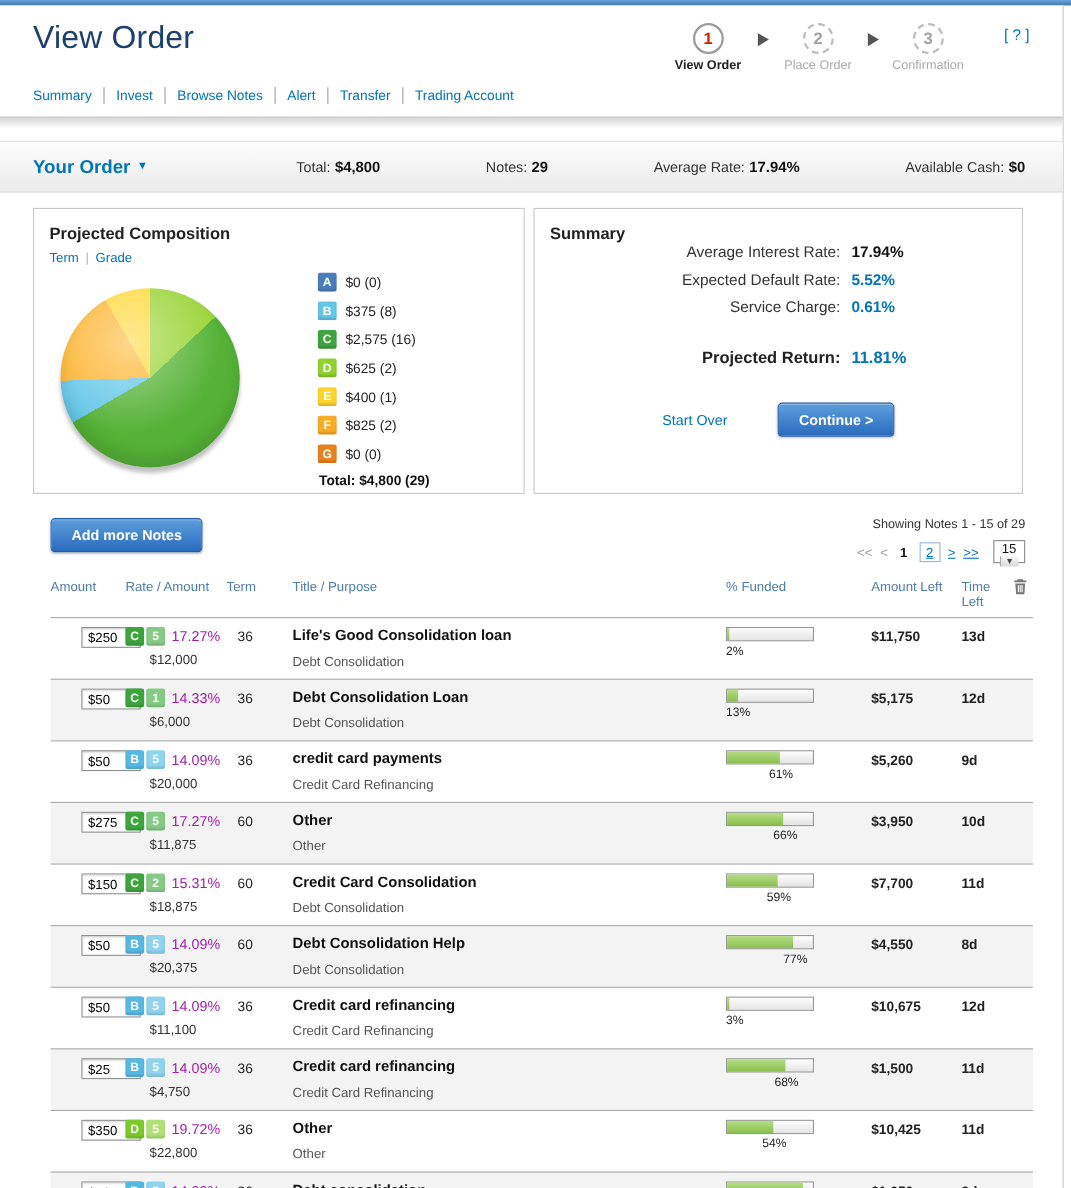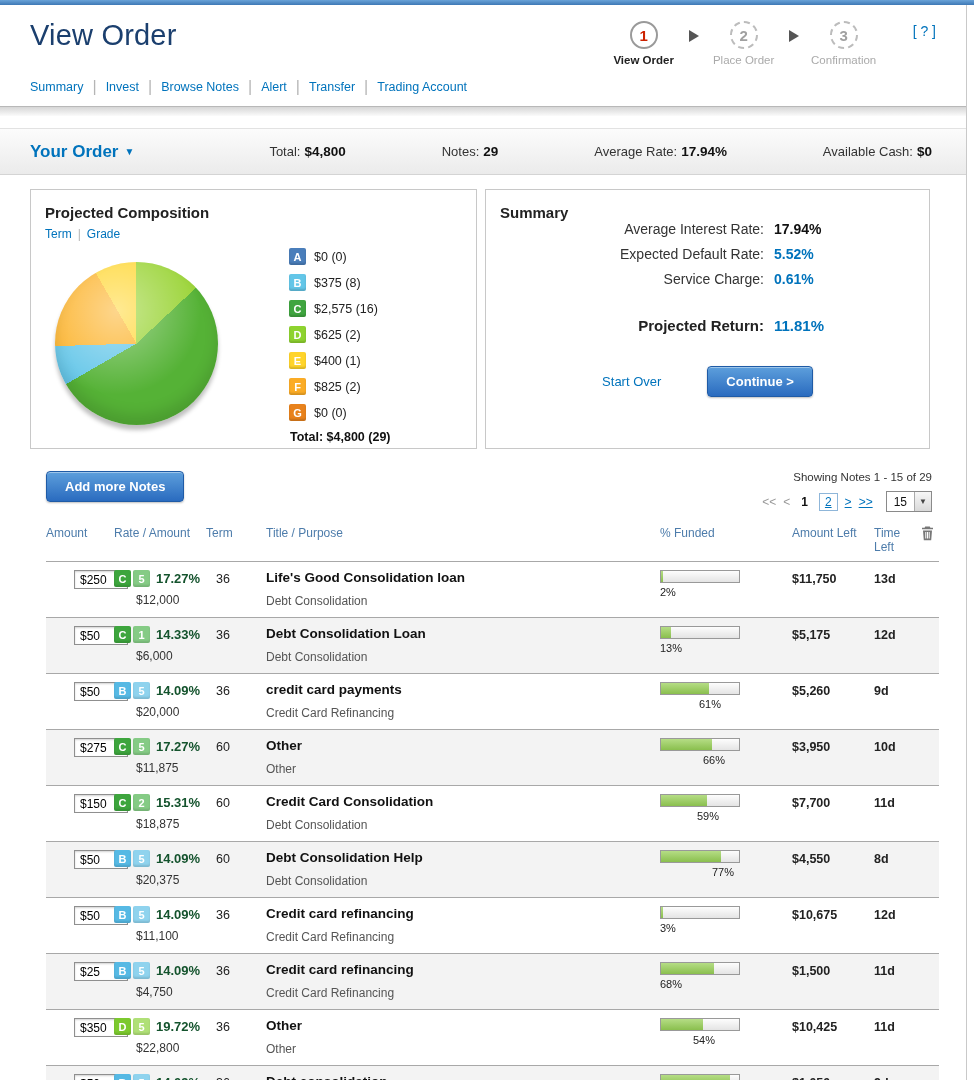--- a/index.html
+++ b/index.html
@@ -81,21 +81,21 @@
   
   .notes-toolbar { display:flex; align-items:flex-start; padding:22px 34px 0 46px; }
   .notes-right { margin-left:auto; text-align:right; }
   .showing { font-size:11.5px; color:#333; margin-bottom:8px; }
   .pager { display:flex; align-items:center; justify-content:flex-end; gap:7px; font-size:12px; }
   .pg-dim { color:#9a9a9a; }
   .pg-cur { color:#111; font-weight:bold; padding:1px 4px; }
   .pg-link { color:#0073bc; text-decoration:underline; cursor:pointer; }
   .pg-box { border:1px solid #8fb6d9; padding:1px 5px; background:#fff; }
   .pagesize { display:inline-flex; align-items:center; border:1px solid #8a8a8a; background:#fff;
-    height:21px; margin-left:6px; cursor:pointer; }
+    height:21px; margin-left:6px; cursor:pointer;flex-direction:column; }
   .pagesize .val { font-size:12px; padding:0 7px; color:#111; }
   .pagesize .btn { width:17px; height:100%; border-left:1px solid #aaa; font-size:8px; color:#444;
     background:linear-gradient(#f7f7f7,#d9d9d9); display:flex; align-items:center; justify-content:center; }
 
   
   .grid { display:grid; grid-template-columns:68px 92px 60px 368px 140px 86px 46px 30px; }
   .table { margin-top:14px; padding-left:46px; padding-right:27px; }
   .table-header { padding-bottom:7px; }
   .table-header .hcell { font-size:12px; color:#4d7cab; cursor:pointer; }
   .hcell.h-funded { padding-left:26px; }
@@ -104,21 +104,21 @@
   .h-trash { display:flex; justify-content:flex-end; padding-right:2px; cursor:pointer; }
 
   .note-row { border-top:1px solid #a8a8a8; padding:8px 0 9px 0; min-height:55px; }
   .note-row:nth-child(even) { background:#f3f3f3; }
   .cell { font-size:12.5px; color:#222; }
   .c-amount input { width:54px; height:19px; border:1px solid #8f8f8f; font-size:12px; padding:1px 5px;
     font-family:"Liberation Sans", sans-serif; background:#fff; box-shadow:inset 0 1px 2px rgba(0,0,0,0.18);margin-left:28px; }
   .rate-line { display:flex; align-items:center; gap:2px; }
   .badge { width:17px; height:17px; border-radius:2px; color:#fff; font-size:11px; font-weight:bold;
     display:flex; align-items:center; justify-content:center; box-shadow:inset 0 -2px 2px rgba(0,0,0,0.12); }
-  .rate-pct { font-size:13px; font-weight:bold; color:#14532d; margin-left:4px; }
+  .rate-pct { font-size:13px; font-weight:normal; color:#a21caf; margin-left:4px; }
   .loan-amt { font-size:12px; color:#333; margin-top:6px; margin-left:22px; }
   .c-term { padding-left:10px; padding-top:2px; }
   .c-title .t { font-size:13.5px; font-weight:bold; color:#111; }
   .c-title .p { font-size:12px; color:#555; margin-top:9px; }
   .c-funded { padding-left:26px; }
   .pbar { width:80px; height:13px; border:1px solid #999; background:linear-gradient(#fdfdfd,#e4e4e4); }
   .pfill { height:100%; background:linear-gradient(#b5dd85,#8abf4e); }
   .plabel { font-size:11px; color:#222; margin-top:3px; }
   .c-left { padding-left:18px; font-weight:bold; color:#222; padding-top:2px; font-size:12.5px; }
   .c-time { padding-left:14px; font-weight:bold; color:#222; padding-top:2px; font-size:12.5px; }
@@ -472,21 +472,21 @@
           </div>
           <div class="cell c-term">36</div>
           <div class="cell c-title">
             <div class="t">Credit card refinancing</div>
             <div class="p">Credit Card Refinancing</div>
           </div>
           <div class="cell c-funded">
             <div class="pbar">
               <div class="pfill" style="width: 68%;"></div>
             </div>
-            <div class="plabel" style="">68%</div>
+            <div class="plabel" style="margin-left: 44px;">68%</div>
           </div>
           <div class="cell c-left">$1,500</div>
           <div class="cell c-time">11d</div>
           <div class="cell c-trash"></div>
         </div>
         <div class="note-row grid">
           <div class="cell c-amount"><input type="text" value="$350" style=""></div>
           <div class="cell c-rate">
             <div class="rate-line">
               <span class="badge" style="background: rgb(124, 201, 46);">D</span>

